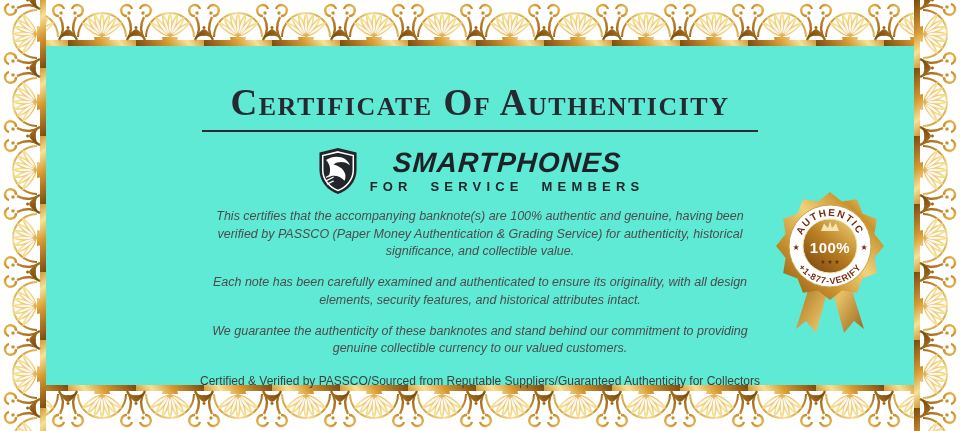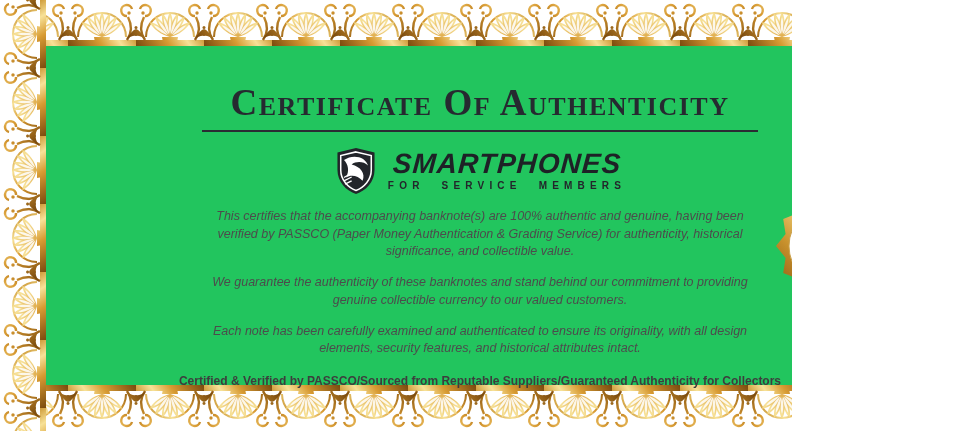--- a/index.html
+++ b/index.html
@@ -1,32 +1,32 @@
 <!DOCTYPE html>
 <html><head>
 <meta charset="utf-8">
 <style>
   html,body{margin:0;padding:0;background:#ffffff;}
-  .cert{position:relative;width:792px;height:431px;background:#22c55e;overflow:hidden;
+  .cert{position:relative;width:960px;height:431px;background:#5eead4;overflow:hidden;
         font-family:"Liberation Sans",sans-serif;}
   .bstrip{position:absolute;display:block;}
   .content{position:absolute;left:46px;top:46px;width:868px;height:339px;text-align:center;}
   .title{margin-top:38px;font-family:"Liberation Serif",serif;font-variant:small-caps;
          font-weight:700;font-size:37px;letter-spacing:1.5px;color:#262a30;line-height:1.05;}
   .title-rule{width:556px;height:2px;background:#2a2d33;margin:7px auto 0 auto;}
   .logo-row{margin-top:15px;display:flex;justify-content:center;align-items:center;gap:10px;}
   .logo-text{display:flex;flex-direction:column;align-items:center;}
   .logo-brand{font-size:28px;font-weight:700;font-style:italic;letter-spacing:1px;
               color:#1e2126;transform:skewX(-4deg);line-height:1;}
-  .logo-tagline{margin-top:3px;font-size:10px;font-weight:700;letter-spacing:5.2px;
+  .logo-tagline{margin-top:3px;font-size:13px;font-weight:700;letter-spacing:5.2px;
                 word-spacing:9px;color:#23262b;line-height:1;}
   .para{width:566px;margin:13px auto 0 auto;font-size:12.5px;font-style:italic;
         color:#4c4c4c;line-height:1.42;}
   .para:first-of-type{}
-  .footer-line{margin-top:16px;font-size:12px;font-weight:700;color:#3d3d3d;white-space:nowrap;}
+  .footer-line{margin-top:16px;font-size:12px;font-weight:400;color:#3d3d3d;white-space:nowrap;}
   .seal{position:absolute;left:770px;top:186px;width:120px;height:150px;}
 </style>
 </head>
 <body>
 
 <div class="cert">
 
   <svg width="0" height="0" style="position:absolute" aria-hidden="true">
     <defs>
       <linearGradient id="gm" gradientUnits="userSpaceOnUse" x1="0" y1="46" x2="68" y2="0">
@@ -141,22 +141,22 @@
             <path d="M10,34 L16,31"></path>
         </g>
       </svg>
       <div class="logo-text">
         <div class="logo-brand">SMARTPHONES</div>
         <div class="logo-tagline">FOR SERVICE MEMBERS</div>
       </div>
     </div>
 
     <p class="para">This certifies that the accompanying banknote(s) are 100% authentic and genuine, having been verified by PASSCO (Paper Money Authentication &amp; Grading Service) for authenticity, historical significance, and collectible value.</p>
+    <p class="para">Each note has been carefully examined and authenticated to ensure its originality, with all design elements, security features, and historical attributes intact.</p>
     <p class="para">We guarantee the authenticity of these banknotes and stand behind our commitment to providing genuine collectible currency to our valued customers.</p>
-    <p class="para">Each note has been carefully examined and authenticated to ensure its originality, with all design elements, security features, and historical attributes intact.</p>
     <div class="footer-line">Certified &amp; Verified by PASSCO/Sourced from Reputable Suppliers/Guaranteed Authenticity for Collectors</div>
   </div>
 
   <svg class="seal" viewBox="0 0 120 150">
 
     <g>
       <path d="M40,98 L26,143 L36,135 L46,147 L58,103 Z" fill="url(#grb)"></path>
       <path d="M80,98 L94,143 L84,135 L74,147 L62,103 Z" fill="url(#grb)"></path>
     </g>
 

